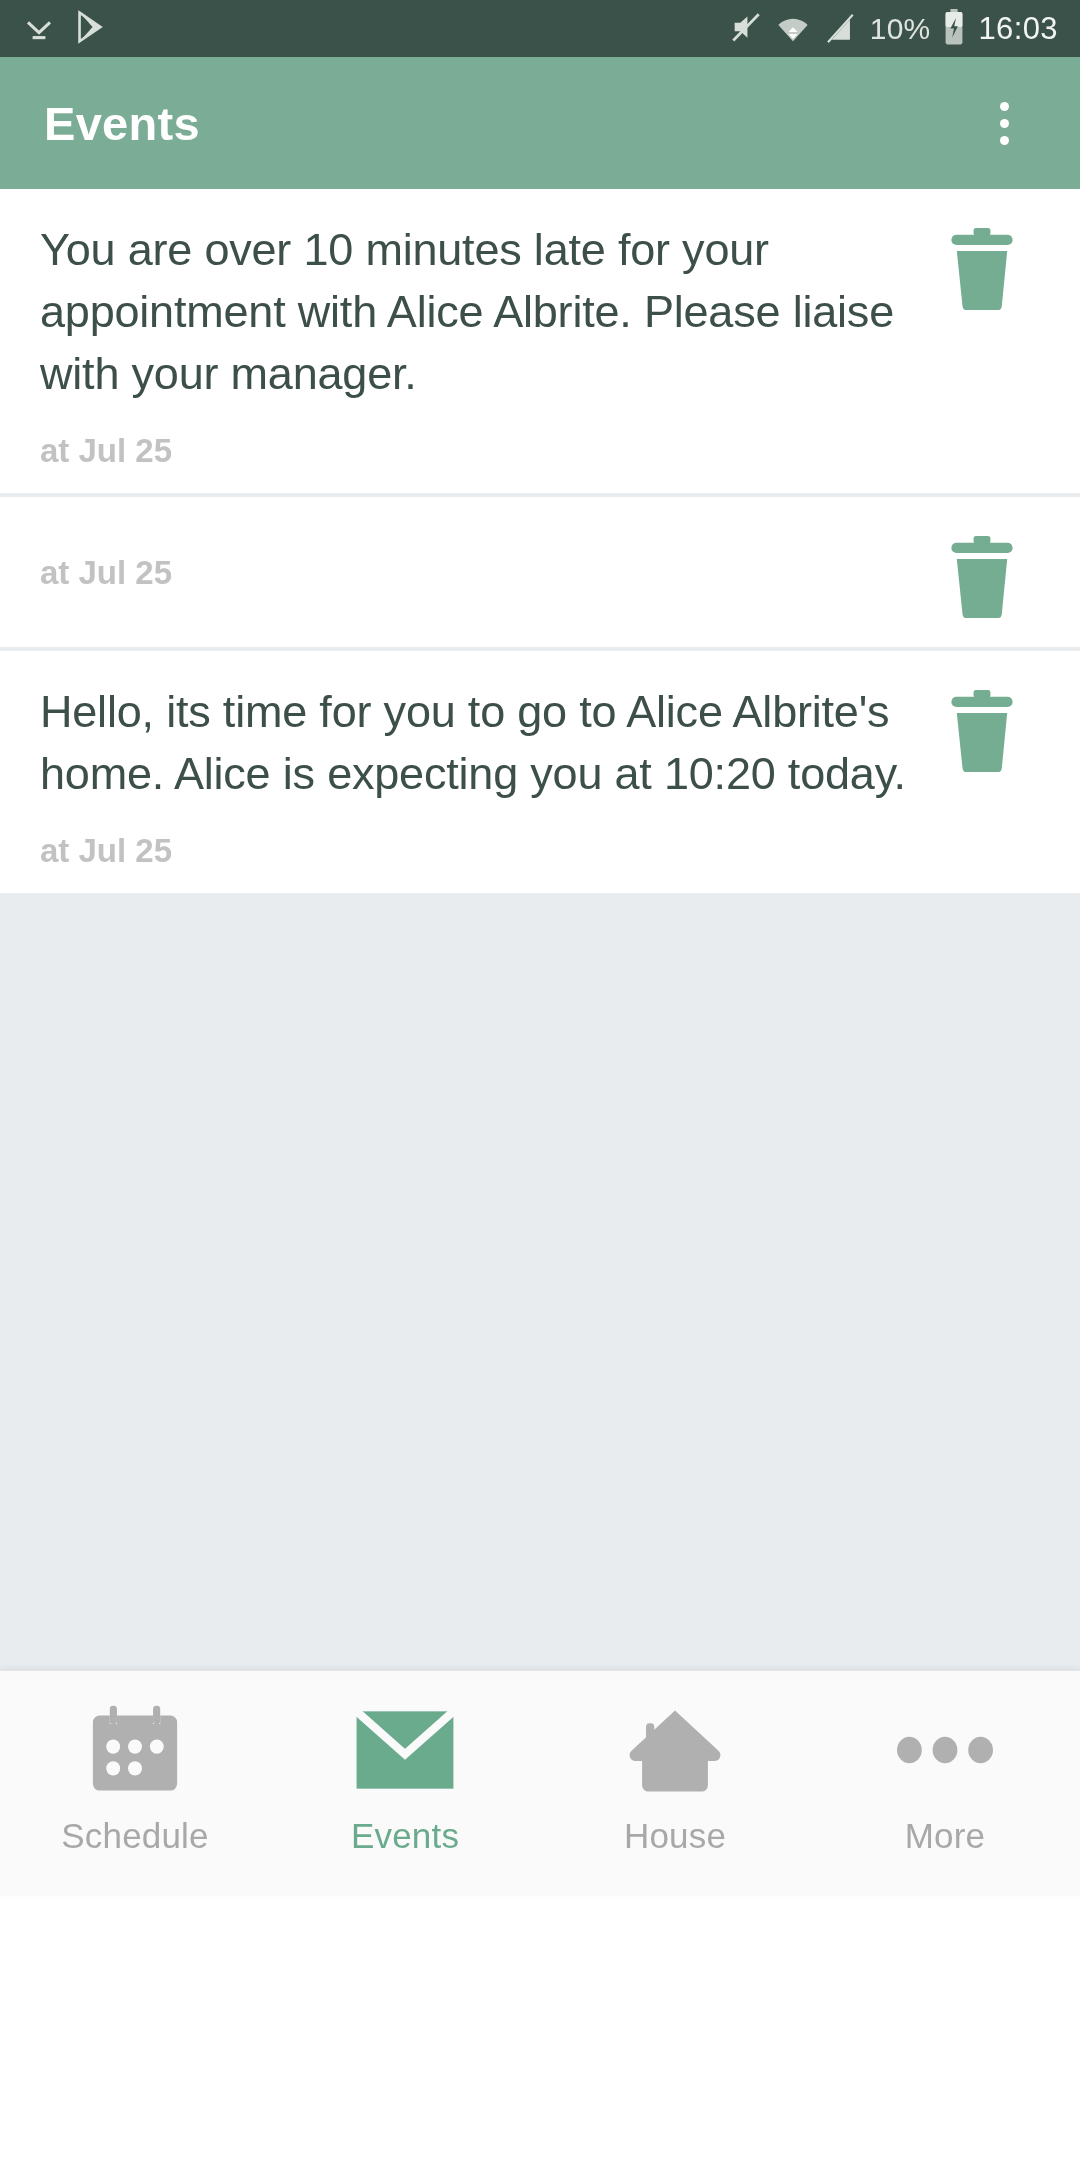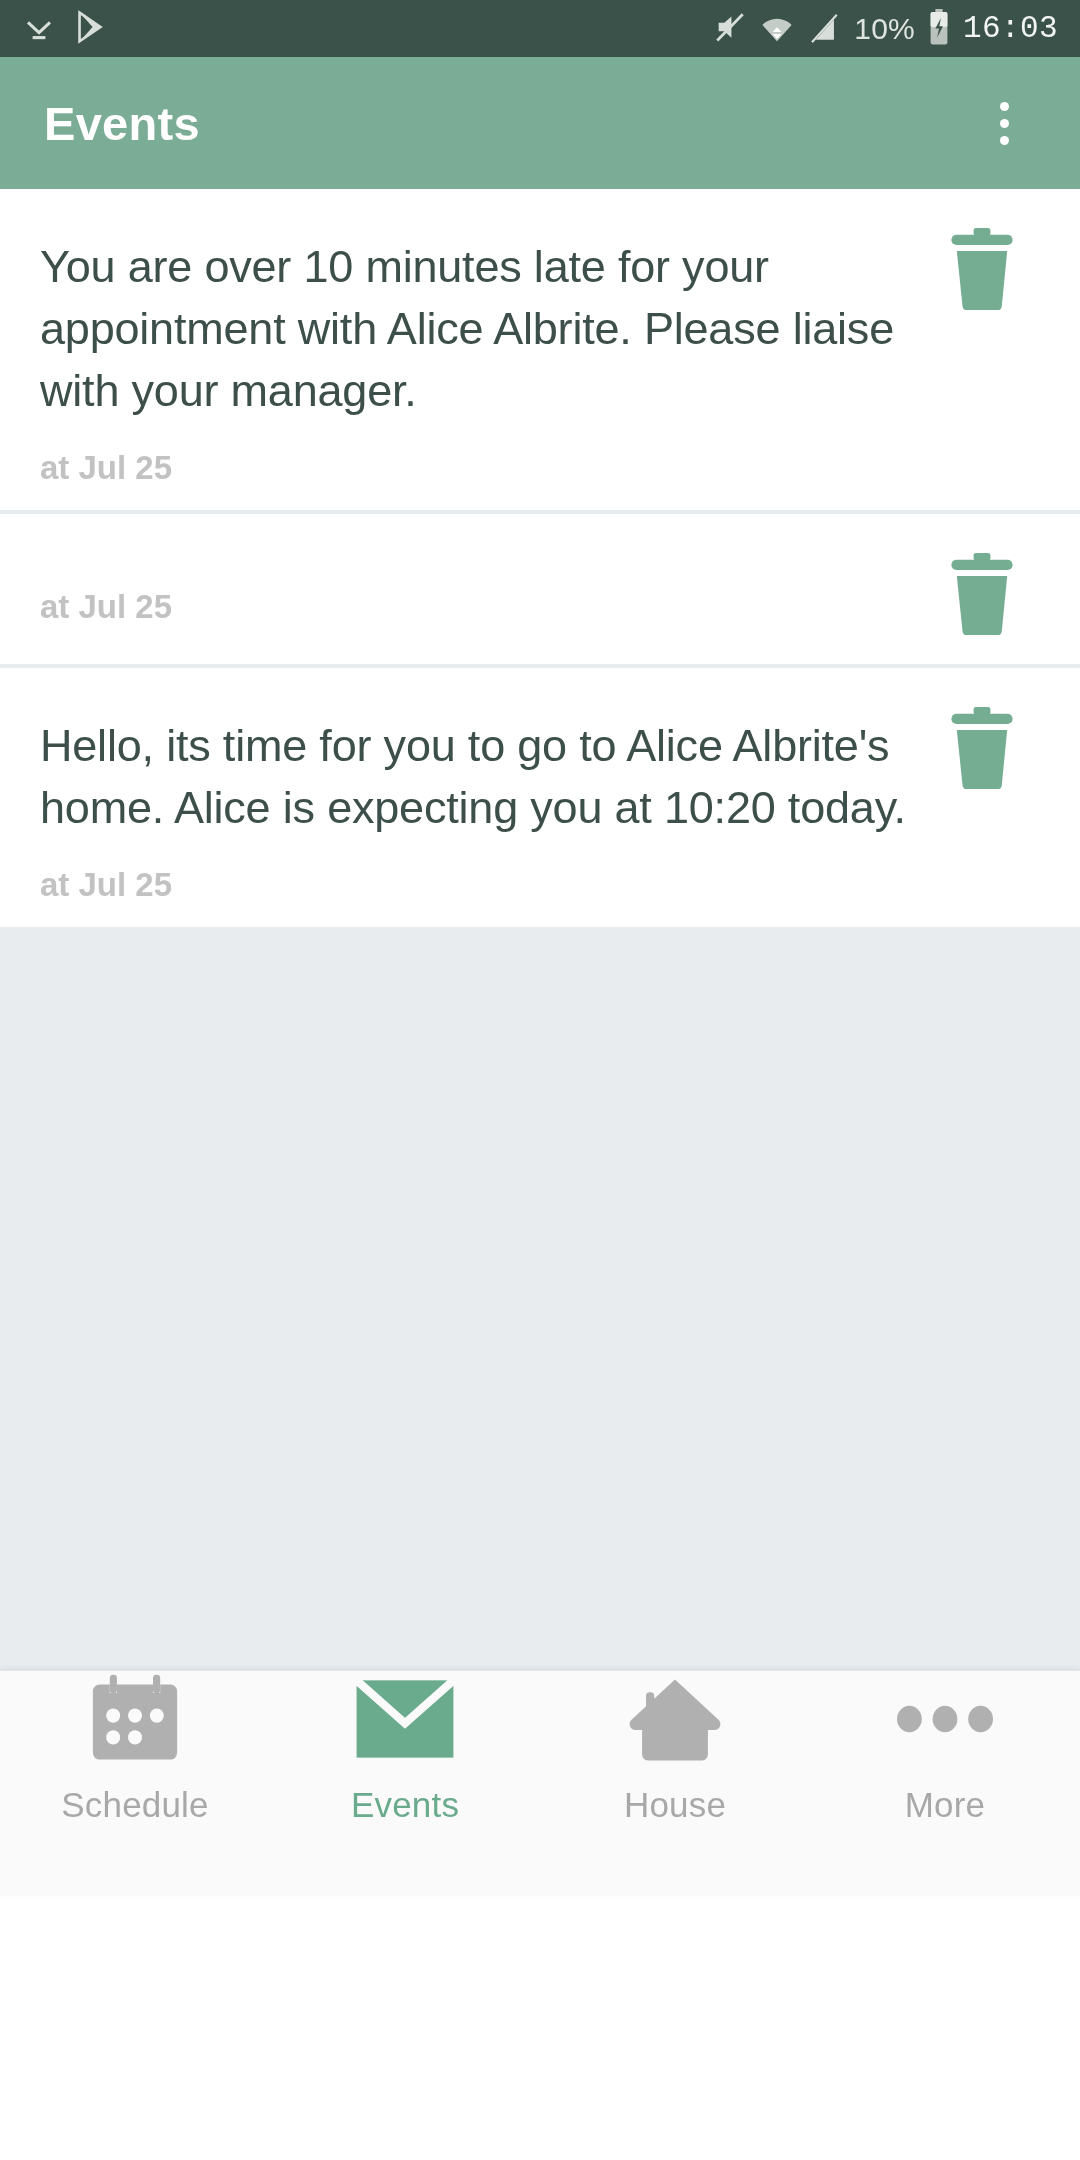--- a/index.html
+++ b/index.html
@@ -19,21 +19,21 @@
   }
   .sb-left { display:flex; align-items:center; gap:18px; }
   .sb-right { margin-left:auto; display:flex; align-items:center; gap:13px; }
   .sb-icon { display:block; }
   .sb-battpct {
     font-size:30px; letter-spacing:0.2px; color:#dfe4e0;
     font-family:"Liberation Sans", sans-serif;
   }
   .sb-clock {
     font-size:31px; color:#f2f5f3; letter-spacing:0.4px;
-    font-family:Liberation Mono, monospace;
+    font-family:Liberation Sans, sans-serif;
   }
 
   
   .appbar {
     height:132px; flex:0 0 132px; background:#7aac96;
     display:flex; align-items:center; padding:0 44px;
     position:relative;
   }
   .appbar-title {
     color:#ffffff; font-size:47px; font-weight:bold; letter-spacing:0.3px;
@@ -44,40 +44,40 @@
   }
   .overflow-btn i { width:9px; height:9px; border-radius:50%; background:#ffffff; display:block; }
 
   
   .list { background:#e8ecef; flex:1 1 auto; overflow:hidden; }
   .event-card {
     background:#ffffff; padding:30px 40px 22px 40px;
     border-bottom:4px solid #e8ecef;
     display:flex; align-items:flex-start;
   }
-  .card-body { flex:1 1 auto; padding-right:18px; max-width:905px;margin-top:17px; }
+  .card-body { flex:1 1 auto; padding-right:18px; max-width:905px; }
   .card-message {
     color:#3d4f4a; font-size:45px; line-height:62px;
     letter-spacing:-0.2px;
   }
   .card-time {
     color:#c2c2c2; font-size:33px; margin-top:26px; line-height:40px;font-weight:bold;
   }
   .delete-btn {
     flex:0 0 auto; width:74px; height:90px;
     display:flex; align-items:flex-start; justify-content:center;
     margin-top:8px;
   }
 
   
   .bottomnav {
     flex:0 0 226px; height:226px; background:#fafafa;
     border-top:1px solid #e4e4e4;
     box-shadow:0 -2px 5px rgba(0,0,0,0.06);
-    display:flex; align-items:flex-start;
+    display:flex; align-items:center;
   }
   .nav-item {
     flex:1 1 25%; display:flex; flex-direction:column;
     align-items:center; justify-content:center; gap:18px;
     padding-bottom:10px;
   }
   .nav-icon { height:96px; display:flex; align-items:center; justify-content:center; }
   .nav-label { font-size:35px; color:#a8a8a8; letter-spacing:0.2px; }
   .nav-item.active .nav-label { color:#6aab8d; }
 </style>

